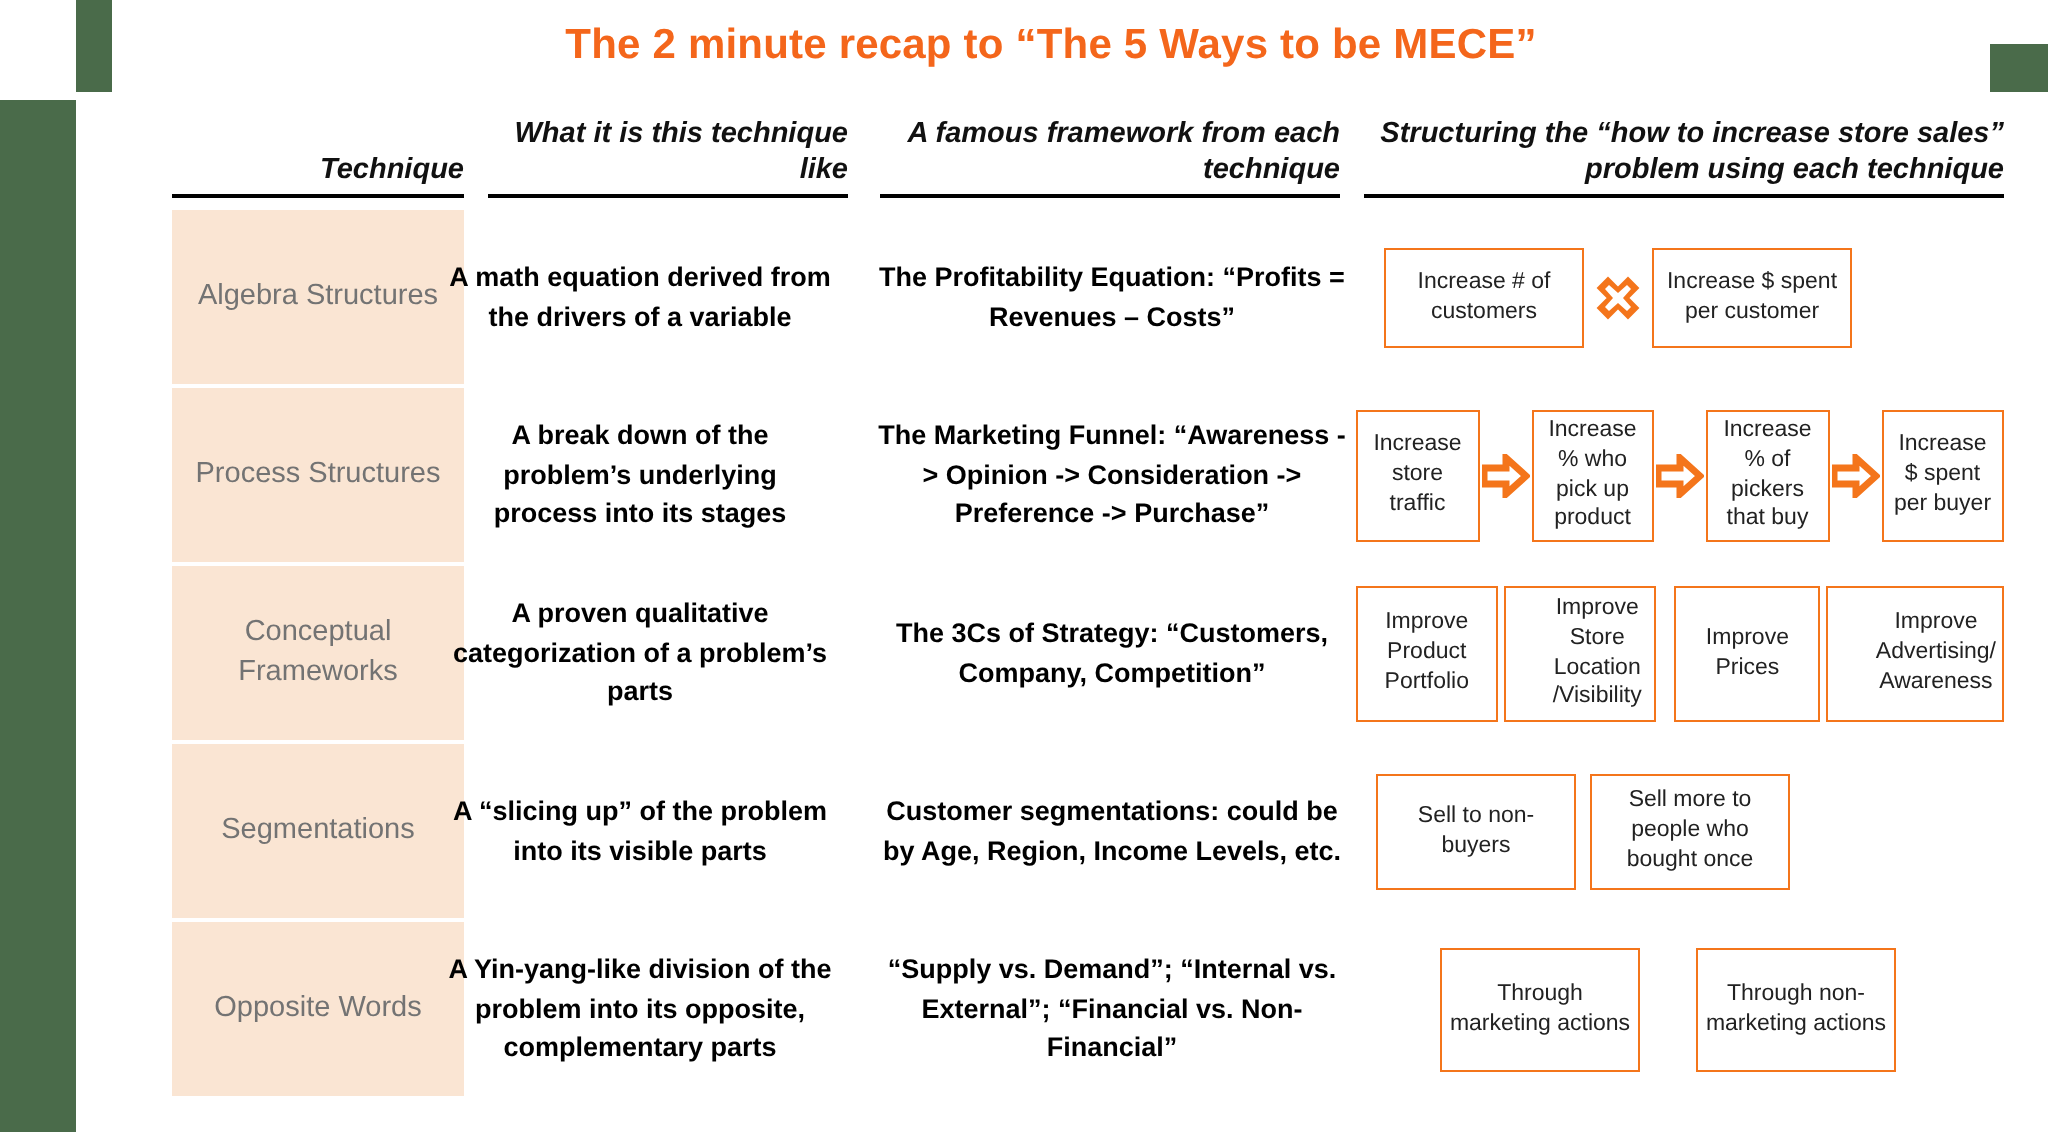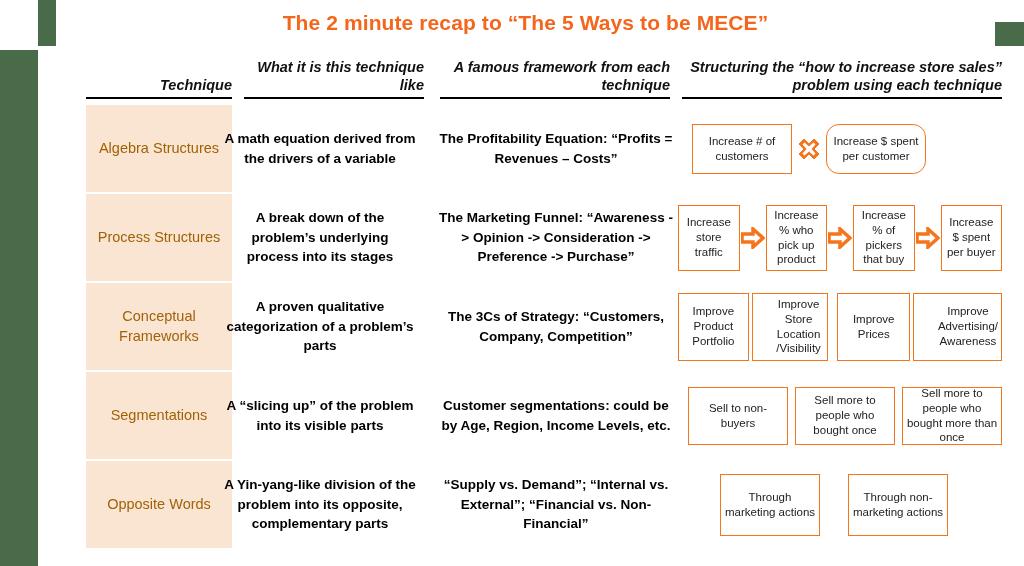--- a/index.html
+++ b/index.html
@@ -80,21 +80,21 @@
     position: absolute;
     left: 0;
     width: 146px;
     background: #fae5d3;
     box-sizing: border-box;
     display: flex;
     align-items: center;
     justify-content: center;
     text-align: center;
     font-size: 14.5px;
-    color: #a16207;
+    color: #737373;
     line-height: 1.35;
   }
 
   
   .desc-cell {
     position: absolute;
     left: 138px;
     width: 192px;
     box-sizing: border-box;
     display: flex;
@@ -173,21 +173,21 @@
     height: 34px;
     flex: 0 0 34px;
     display: flex;
     align-items: center;
     justify-content: center;
   }
 
   
   #row1-flow { justify-content: flex-start; padding-left: 14px; }
   #row1-flow .dbox { width: 100px; height: 50px; }
-  #row1-box2 { width: 100px; height: 54px; border-radius: 13px; }
+  #row1-box2 { width: 100px; height: 54px; }
 
   
   #row2-flow .dbox { width: 66px; height: 66px; }
 
   
   #row3-flow { justify-content: flex-start; }
   #row3-flow .dbox { height: 68px; }
   .w3a { width: 82px; }
   .w3b { width: 86px; padding-left: 20px; }
   .w3c { width: 84px; }
@@ -321,21 +321,20 @@
   </div>
   <div class="fw-cell r3">
     <span>Customer segmentations: could be by Age, Region, Income Levels, etc.</span>
   </div>
   <div class="diag-cell r3">
     <div class="flowrow" id="row4-flow">
       <div class="dbox w4a">Sell to non-buyers</div>
       <div class="gap4"></div>
       <div class="dbox w4b">Sell more to people who bought once</div>
       <div class="gap4"></div>
-      <div class="dbox w4c">Sell more to people who bought more than once</div>
     </div>
   </div>
 
   <div class="tech-cell r4">
     <span>Opposite Words</span>
   </div>
   <div class="desc-cell r4">
     <span>A Yin-yang-like division of the problem into its opposite, complementary parts</span>
   </div>
   <div class="fw-cell r4">

